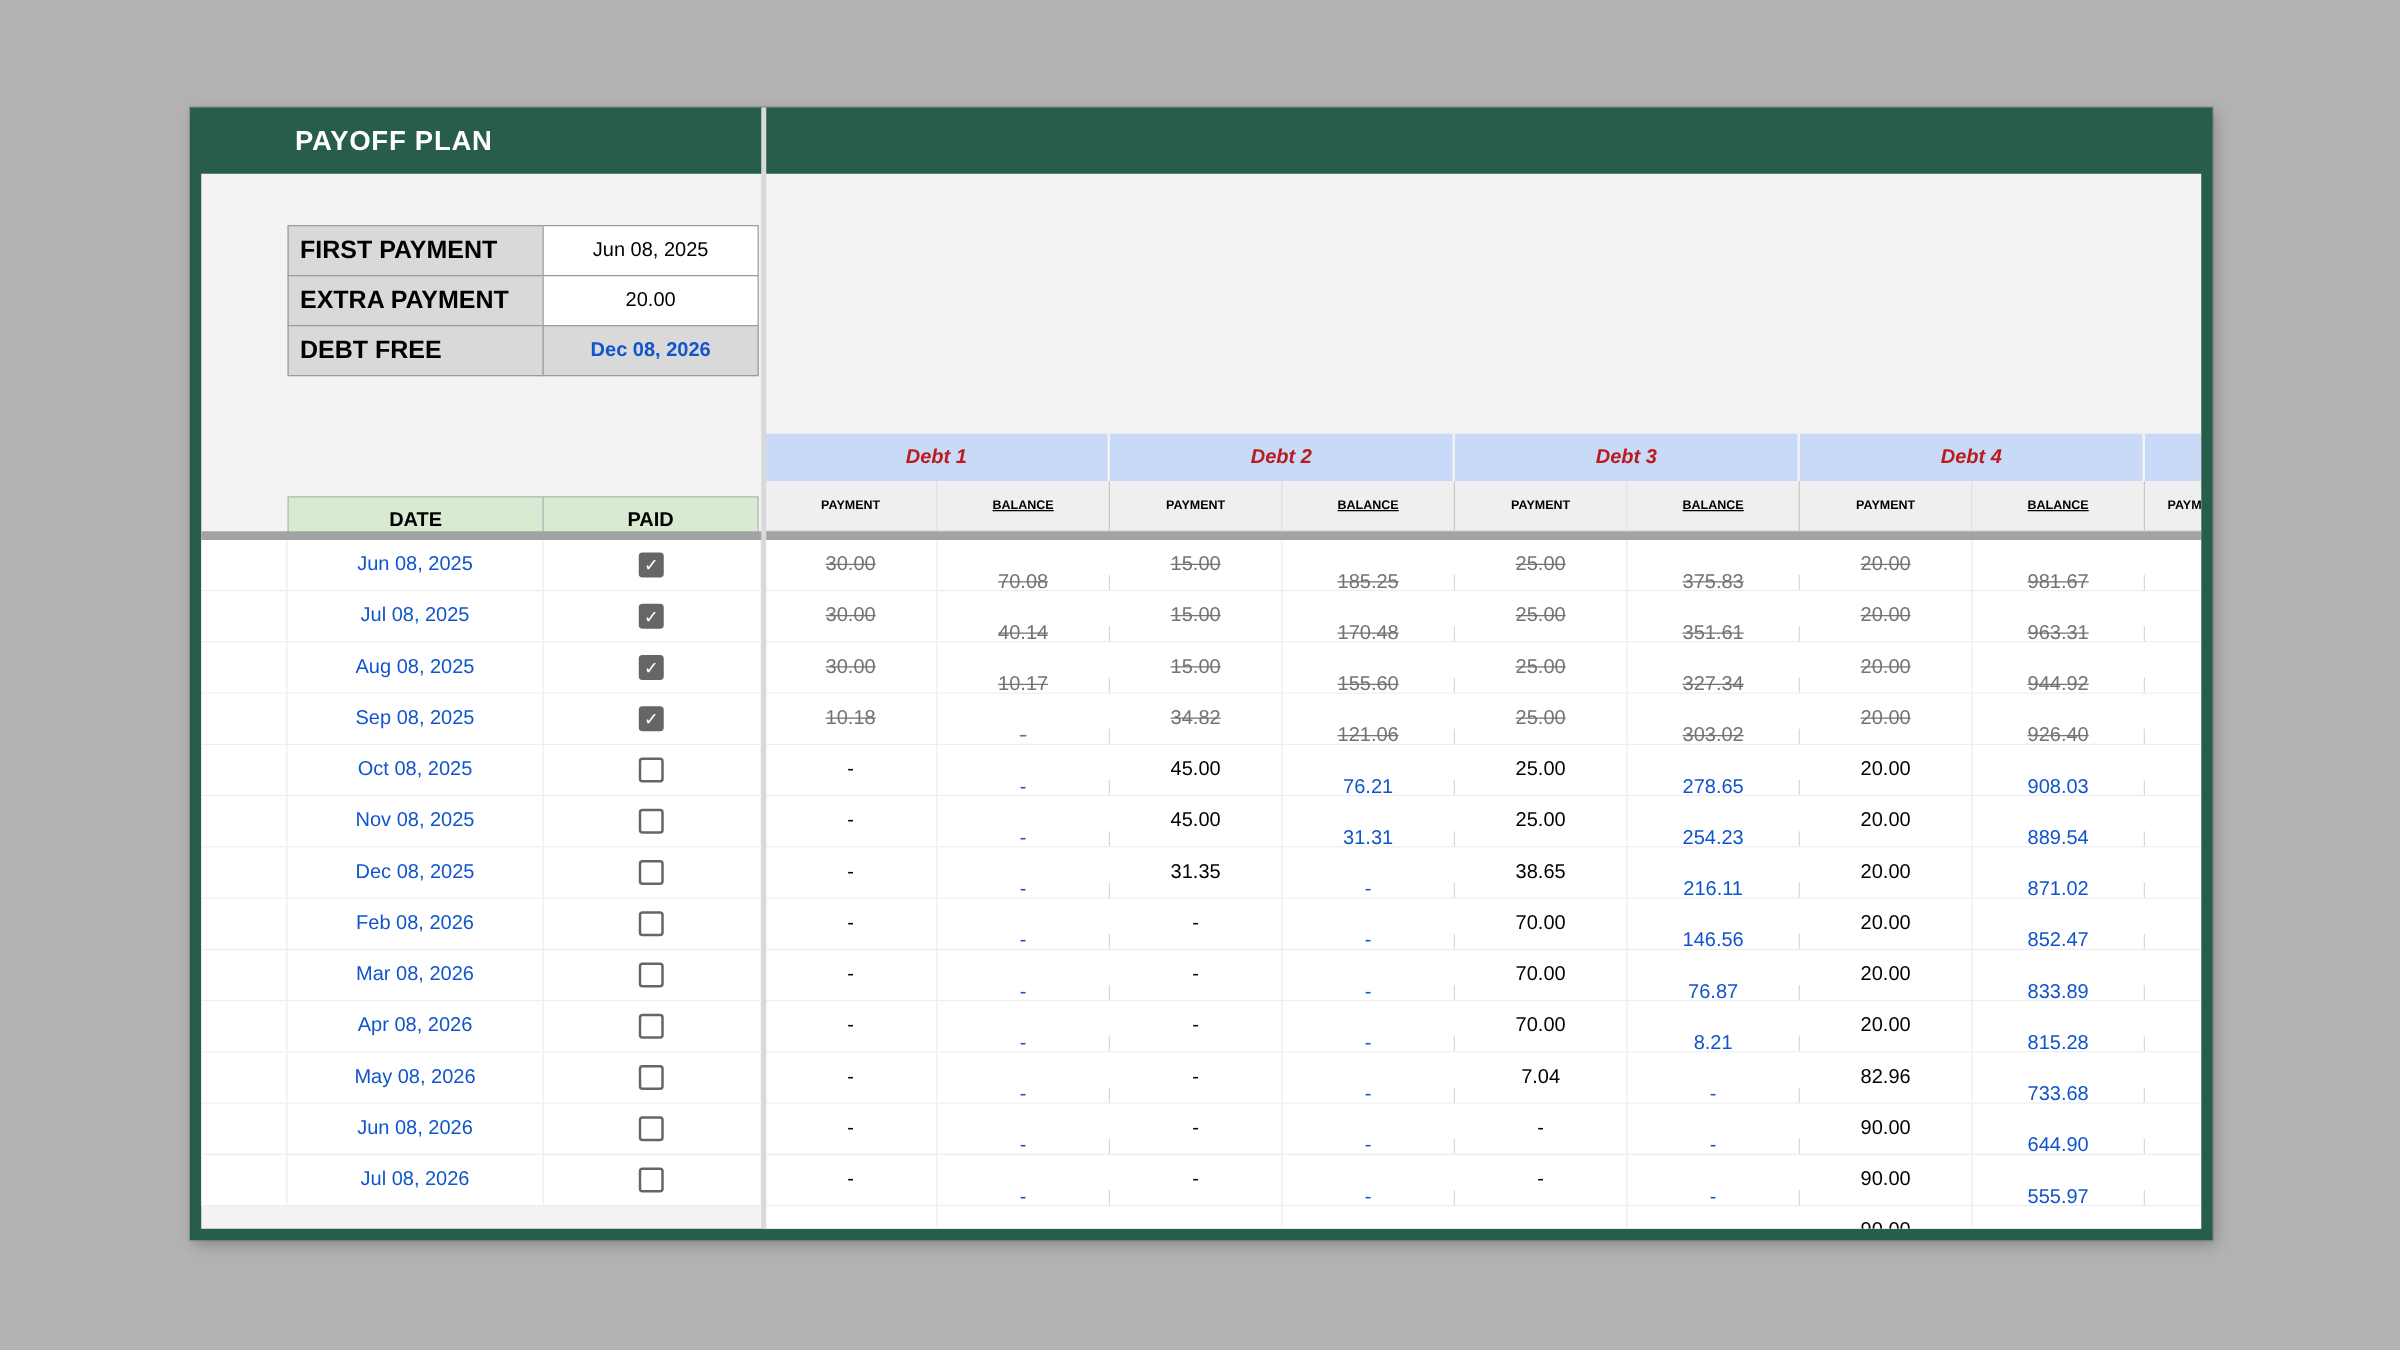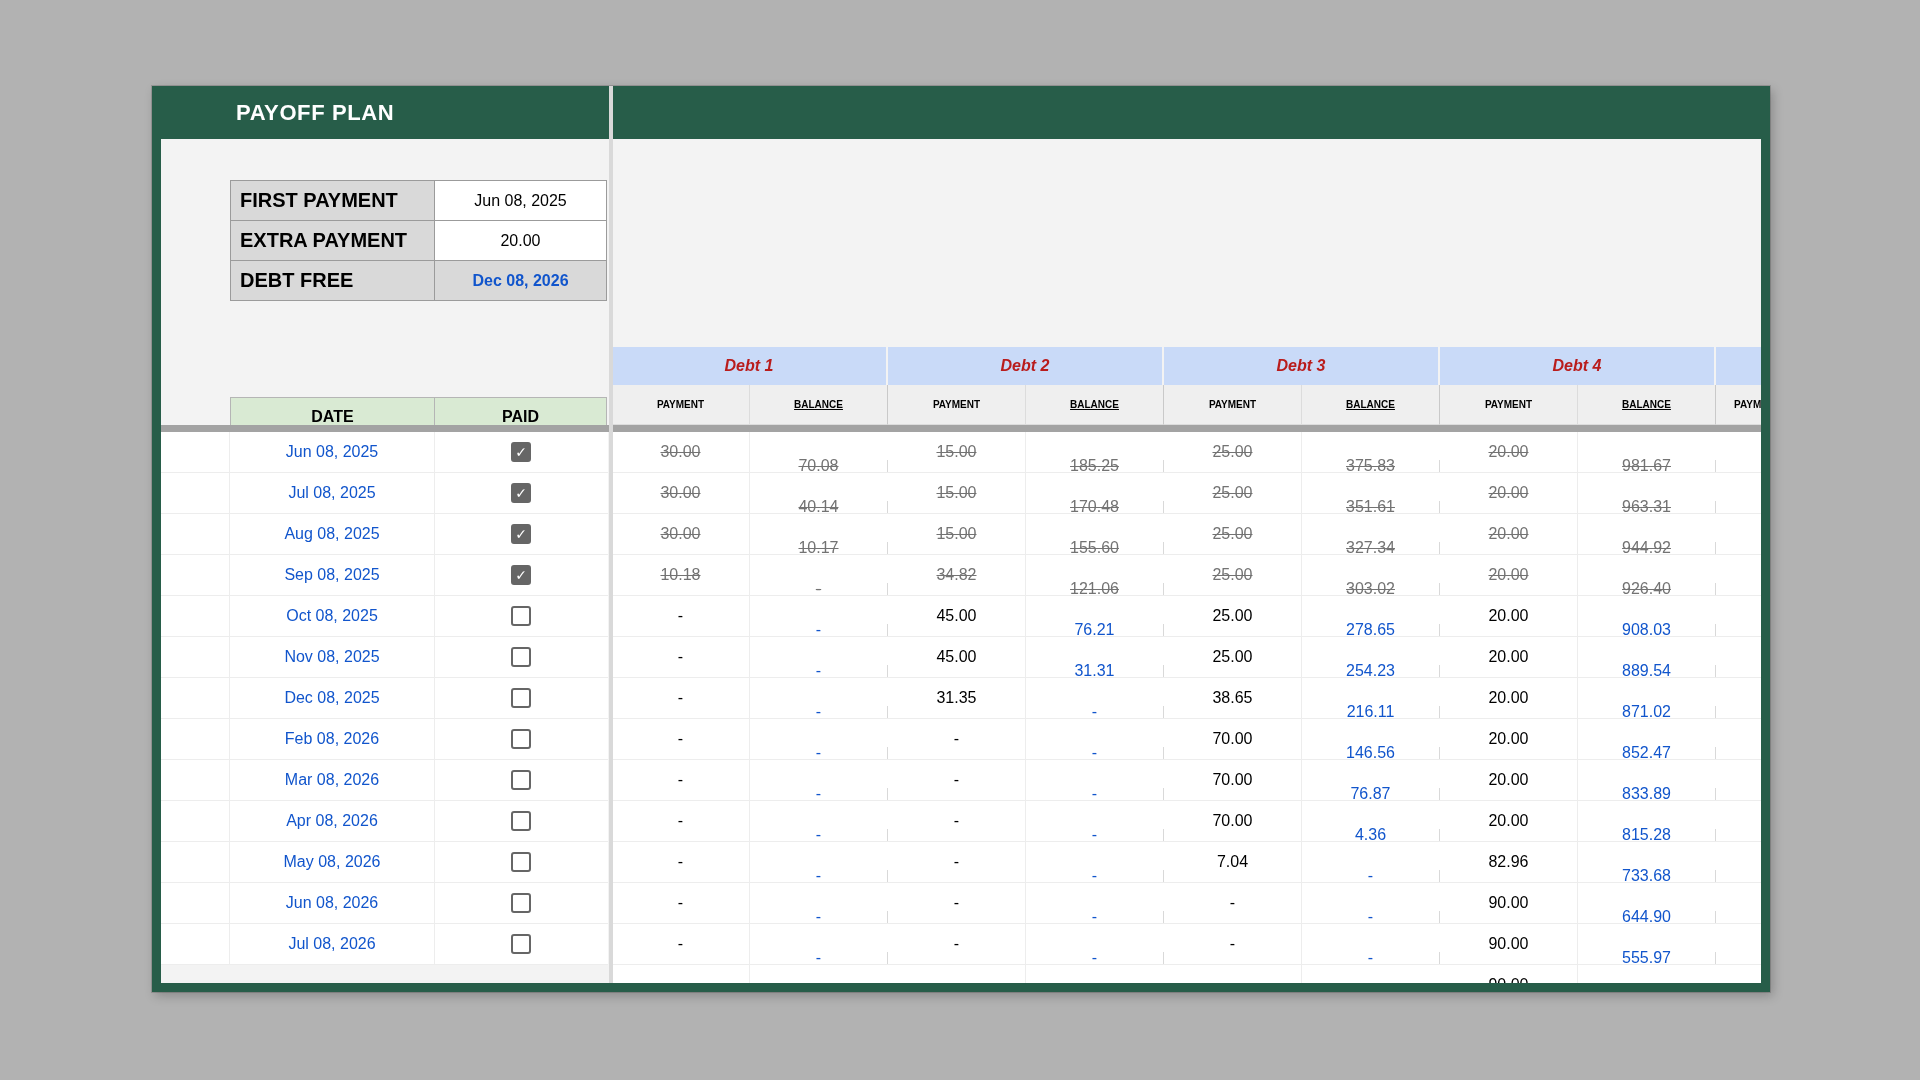--- a/index.html
+++ b/index.html
@@ -361,21 +361,21 @@
               <div class="vcell payment">20.00</div>
               <div class="vcell balance group-end">833.89</div>
               <div class="vcell payment"></div>
             </div>
             <div class="rrow">
               <div class="vcell payment">-</div>
               <div class="vcell balance group-end">-</div>
               <div class="vcell payment">-</div>
               <div class="vcell balance group-end">-</div>
               <div class="vcell payment">70.00</div>
-              <div class="vcell balance group-end">4.36</div>
+              <div class="vcell balance group-end">8.21</div>
               <div class="vcell payment">20.00</div>
               <div class="vcell balance group-end">815.28</div>
               <div class="vcell payment"></div>
             </div>
             <div class="rrow">
               <div class="vcell payment">-</div>
               <div class="vcell balance group-end">-</div>
               <div class="vcell payment">-</div>
               <div class="vcell balance group-end">-</div>
               <div class="vcell payment">7.04</div>

